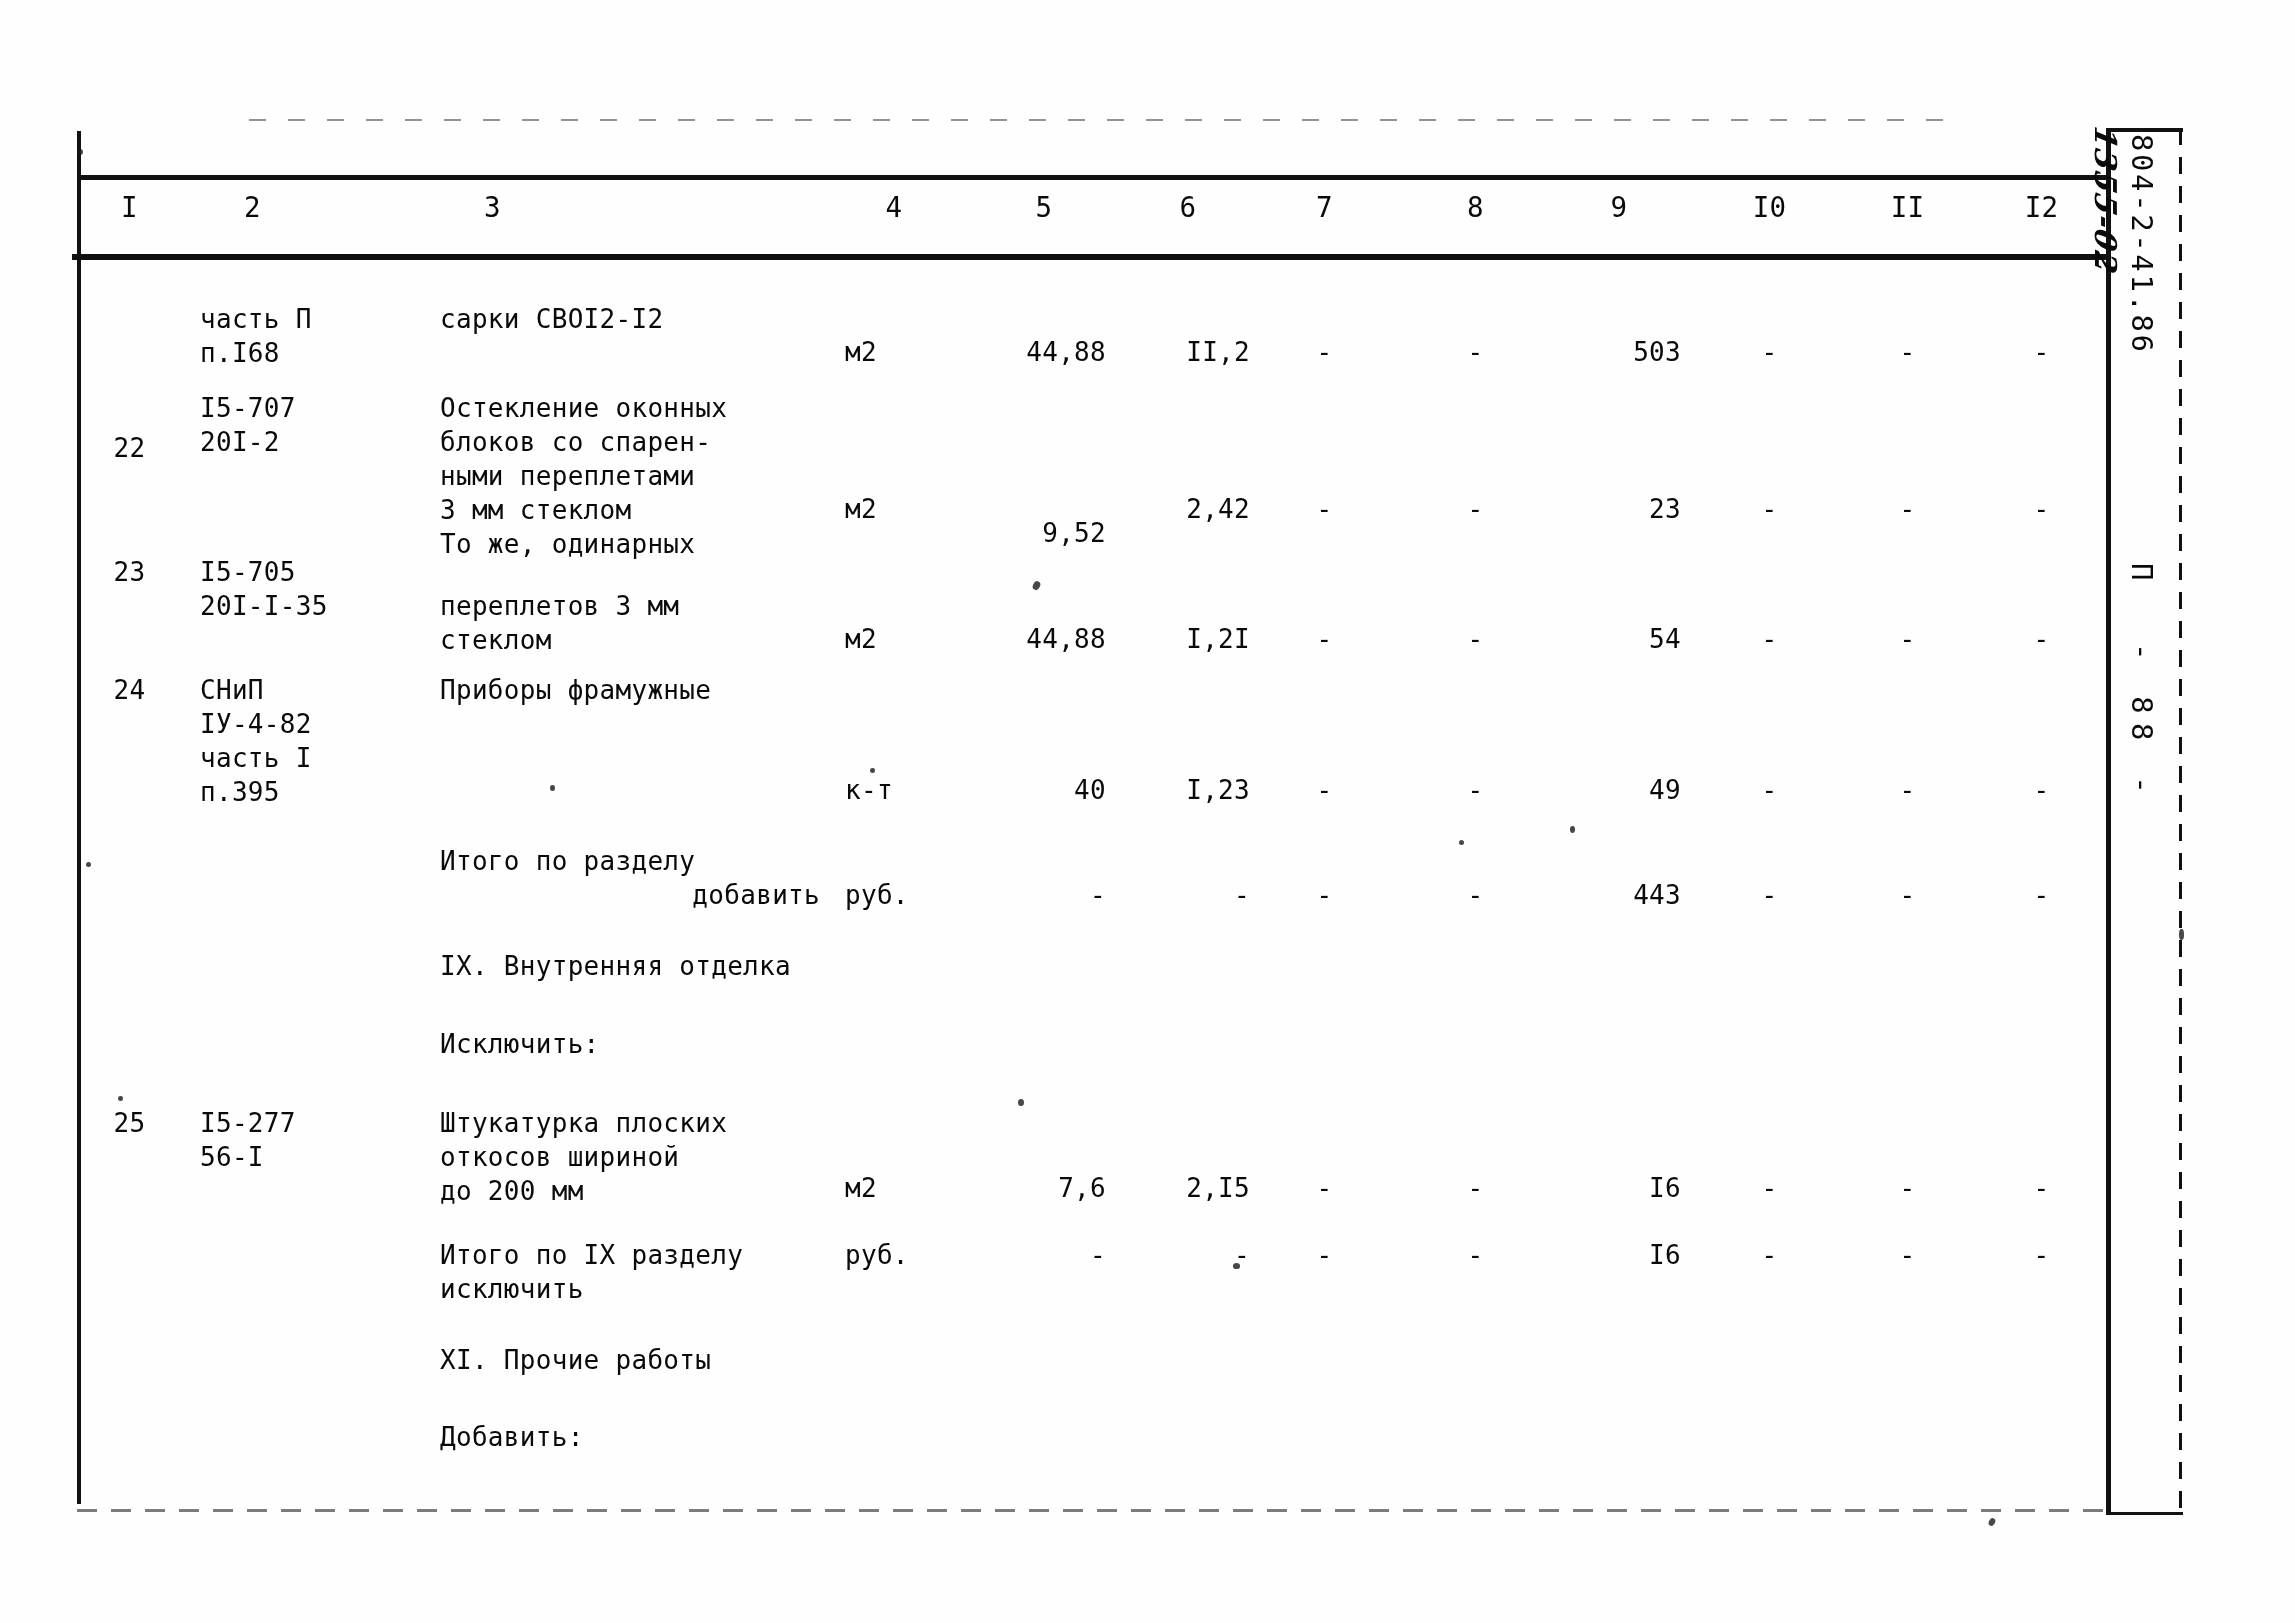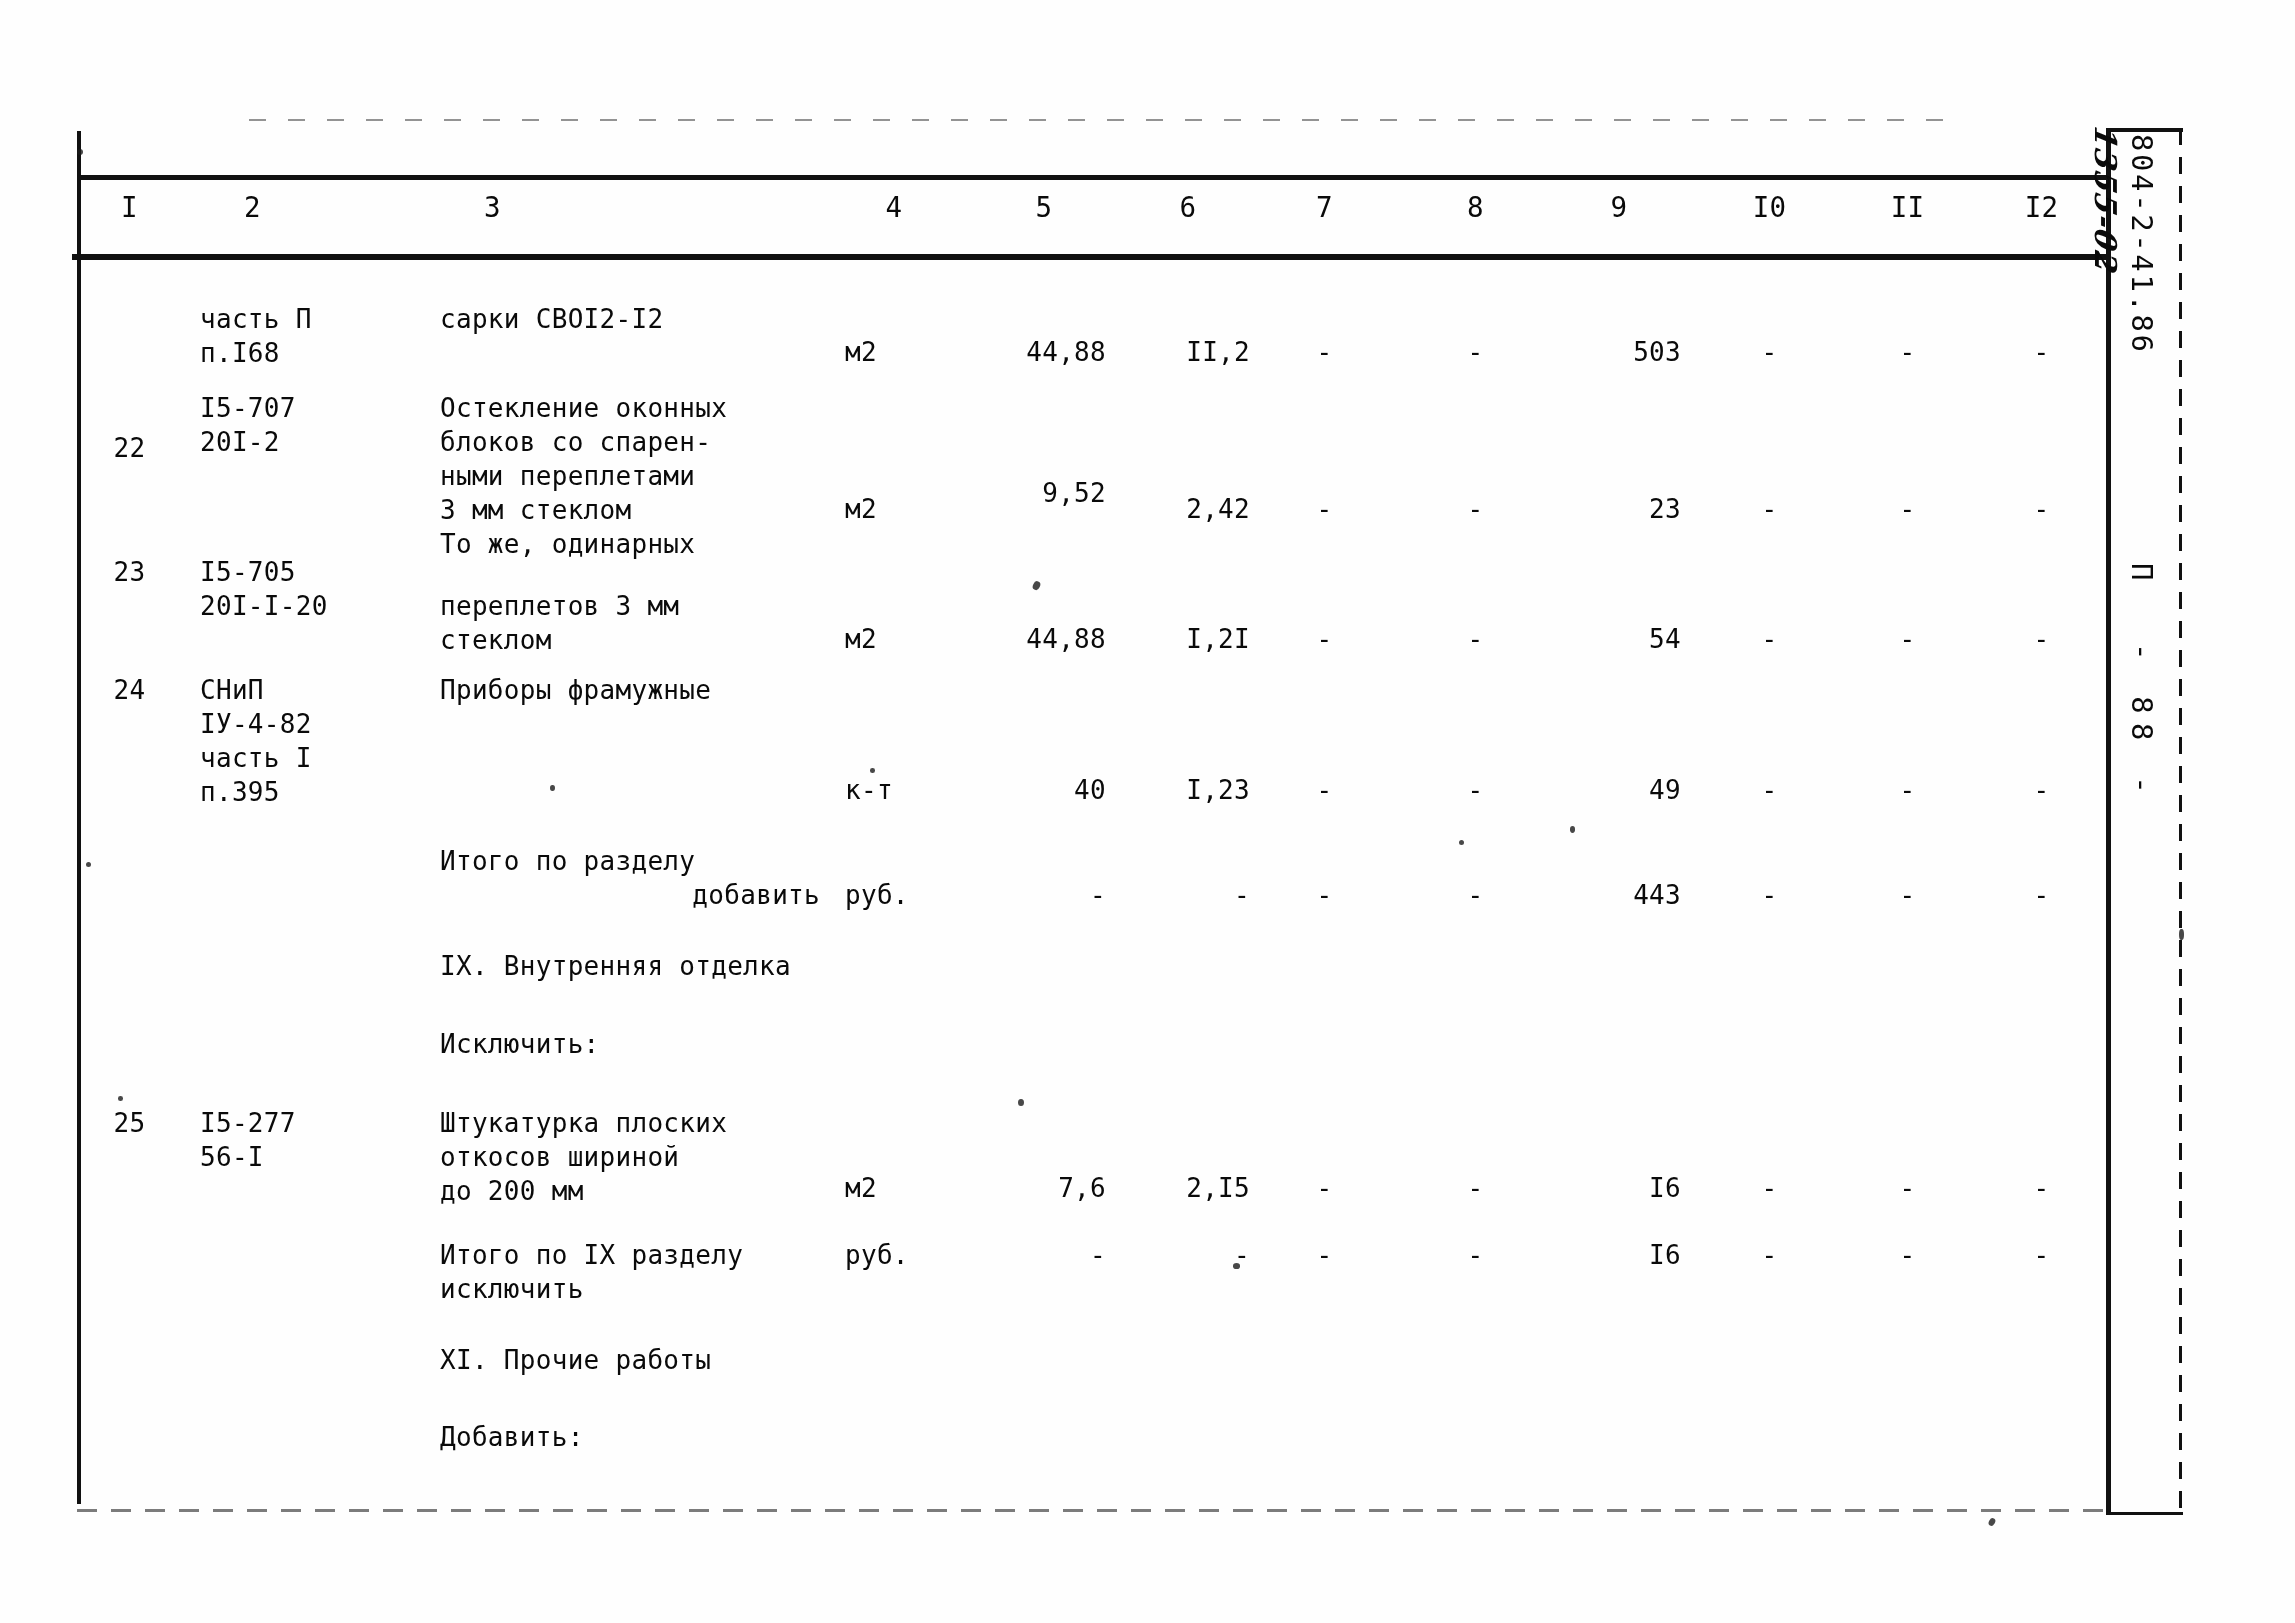--- a/index.html
+++ b/index.html
@@ -108,33 +108,33 @@
       </div>
       <div>
         <div class="t c1" style="top: 391px; margin-top: 40px;">22</div>
         <div class="t c2" style="top: 391px;">I5-707</div>
         <div class="t c2" style="top: 425px;">20I-2</div>
         <div class="t c3" style="top: 391px;">Остекление оконных</div>
         <div class="t c3" style="top: 425px;">блоков со спарен-</div>
         <div class="t c3" style="top: 459px;">ными переплетами</div>
         <div class="t c3" style="top: 493px;">3 мм стеклом</div>
         <div class="t c4" style="top: 492px;">м2</div>
-        <div class="t c5" style="top: 476px;">9,52</div>
+        <div class="t c5" style="top: 516px;">9,52</div>
         <div class="t c6" style="top: 492px;">2,42</div>
         <div class="t c7" style="top: 492px;">-</div>
         <div class="t c8" style="top: 492px;">-</div>
         <div class="t c9" style="top: 492px;">23</div>
         <div class="t c10" style="top: 492px;">-</div>
         <div class="t c11" style="top: 492px;">-</div>
         <div class="t c12" style="top: 492px;">-</div>
       </div>
       <div>
         <div class="t c1" style="top: 555px;">23</div>
         <div class="t c2" style="top: 555px;">I5-705</div>
-        <div class="t c2" style="top: 589px;">20I-I-20</div>
+        <div class="t c2" style="top: 589px;">20I-I-35</div>
         <div class="t c3" style="top: 527px;">То же, одинарных</div>
         <div class="t c3" style="top: 589px;">переплетов 3 мм</div>
         <div class="t c3" style="top: 623px;">стеклом</div>
         <div class="t c4" style="top: 622px;">м2</div>
         <div class="t c5" style="top: 622px;">44,88</div>
         <div class="t c6" style="top: 622px;">I,2I</div>
         <div class="t c7" style="top: 622px;">-</div>
         <div class="t c8" style="top: 622px;">-</div>
         <div class="t c9" style="top: 622px;">54</div>
         <div class="t c10" style="top: 622px;">-</div>

